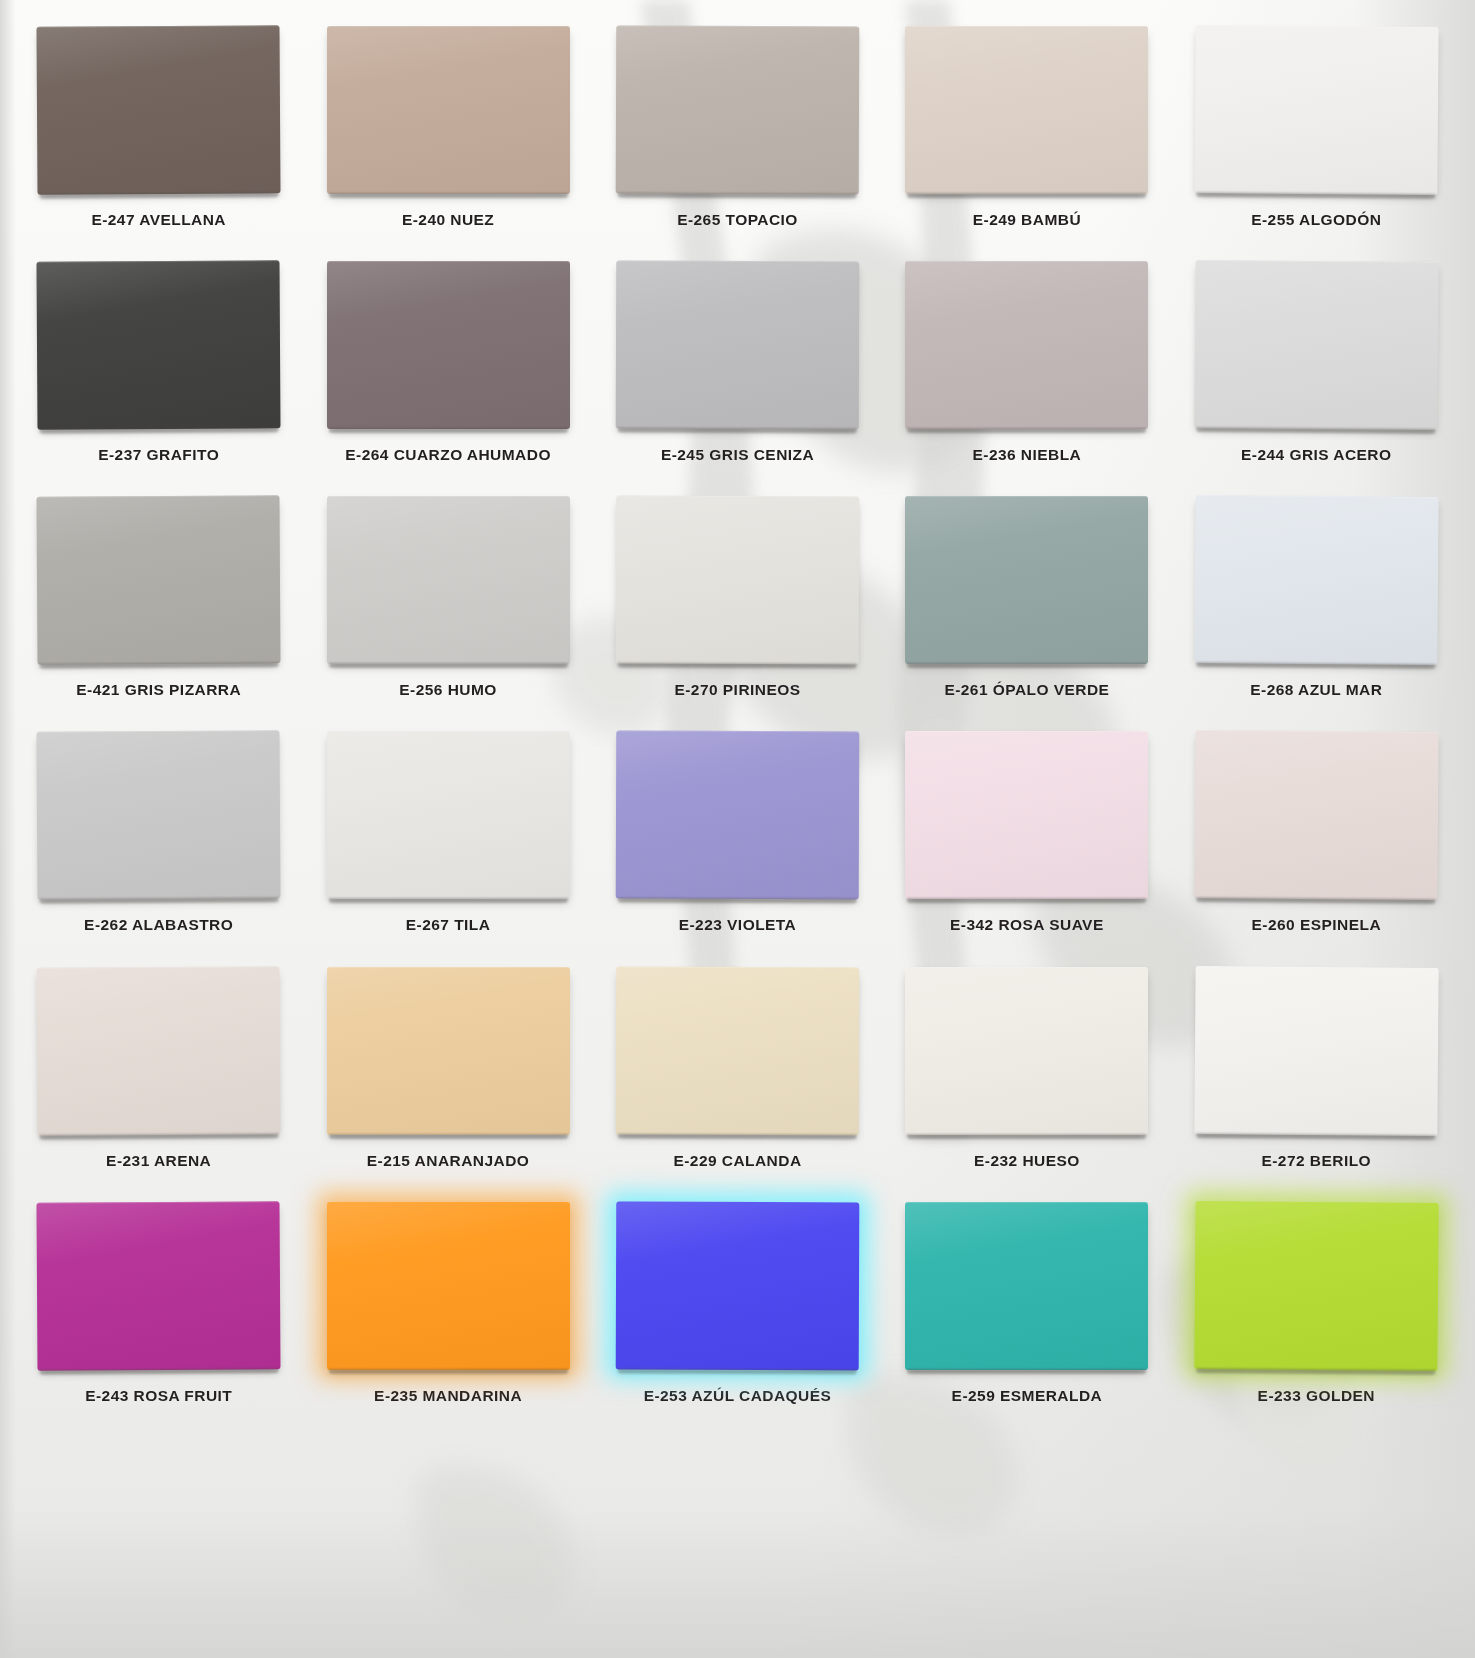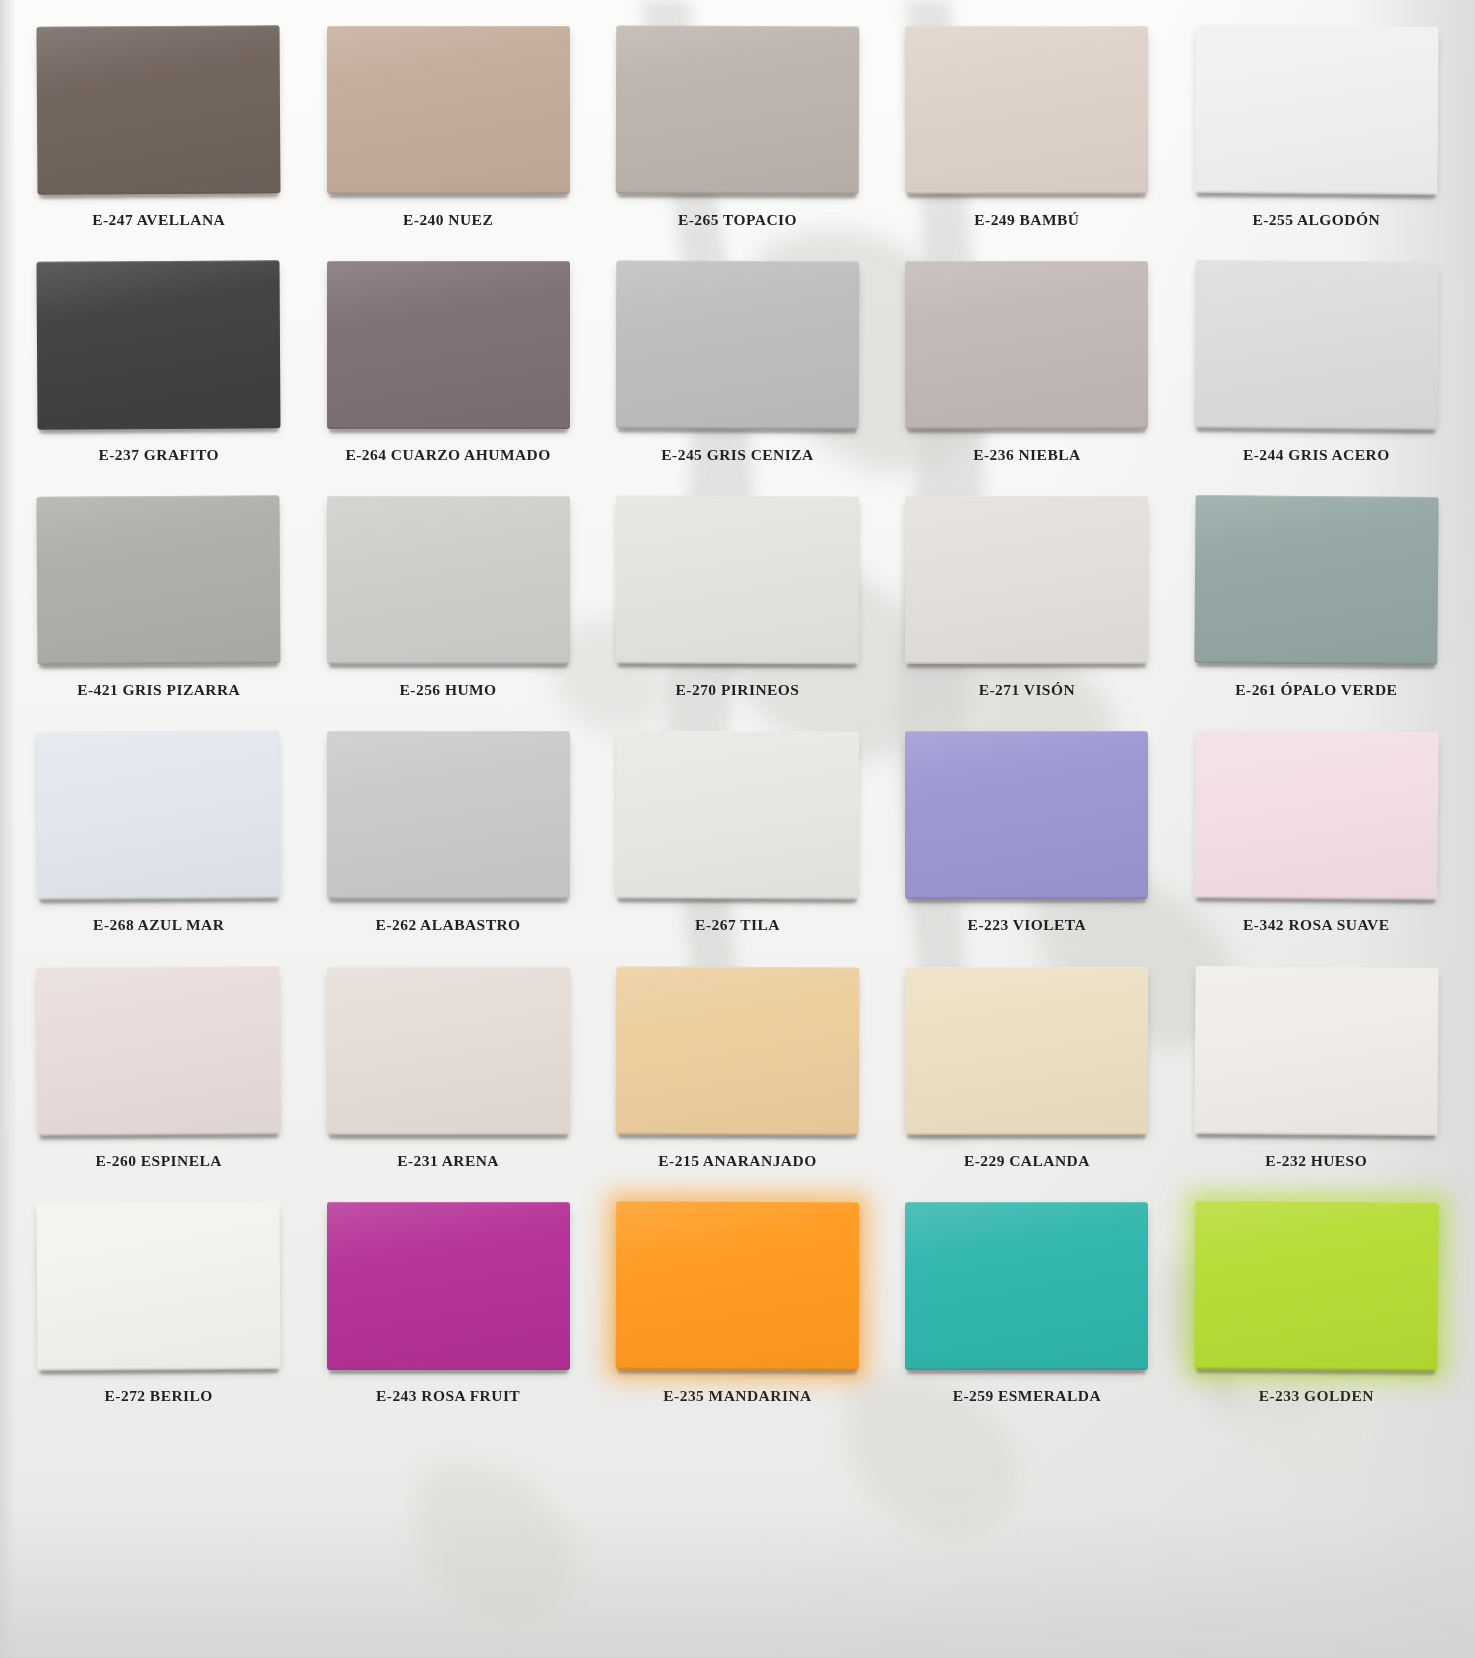--- a/index.html
+++ b/index.html
@@ -59,21 +59,20 @@
   .grid {
     position: absolute;
     left: 0; top: 0;
     width: 1475px;
     height: 1658px;
     display: grid;
     grid-template-columns: repeat(5, 1fr);
     grid-template-rows: repeat(7, 1fr);
     padding: 12px 14px 0 14px;
     box-sizing: border-box;
-    font-family: Liberation Serif, serif;
   }
 
   .cell {
     position: relative;
     display: flex;
     flex-direction: column;
     align-items: center;
   }
 
   .chip-wrap {
@@ -253,26 +252,20 @@
         <div class="chip" style="background:#cecdca"></div>
       </div>
       <div class="label">E-256 HUMO</div>
     </div>
     <div class="cell">
       <div class="chip-wrap">
         <div class="chip" style="background:#e5e3de"></div>
       </div>
       <div class="label">E-270 PIRINEOS</div>
     </div>
-    <div class="cell">
-      <div class="chip-wrap">
-        <div class="chip" style="background:#e3dfda"></div>
-      </div>
-      <div class="label">E-271 VISÓN</div>
-    </div>
 
     <div class="cell">
       <div class="chip-wrap">
         <div class="chip" style="background:#93a6a3"></div>
       </div>
       <div class="label">E-261 ÓPALO VERDE</div>
     </div>
     <div class="cell">
       <div class="chip-wrap">
         <div class="chip" style="background:#e2e7ed"></div>
@@ -346,20 +339,26 @@
       <div class="chip-wrap">
         <div class="chip" style="background: rgb(181, 47, 150); --glow: rgba(181,47,150,0.00);"></div>
       </div>
       <div class="label">E-243 ROSA FRUIT</div>
     </div>
     <div class="cell">
       <div class="chip-wrap">
         <div class="chip glow" style="background:#ff9a1e; --glow: rgba(255,154,30,0.55)"></div>
       </div>
       <div class="label">E-235 MANDARINA</div>
+    </div>
+    <div class="cell">
+      <div class="chip-wrap">
+        <div class="chip glow" style="background:#4b46f0; --glow: rgba(120,240,255,0.85)"></div>
+      </div>
+      <div class="label">E-253 AZÚL CADAQUÉS</div>
     </div>
     <div class="cell">
       <div class="chip-wrap">
         <div class="chip" style="background: rgb(46, 181, 172); --glow: rgba(46,181,172,0.00);"></div>
       </div>
       <div class="label">E-259 ESMERALDA</div>
     </div>
     <div class="cell">
       <div class="chip-wrap">
         <div class="chip glow" style="background:#b4dc32; --glow: rgba(180,220,50,0.60)"></div>

